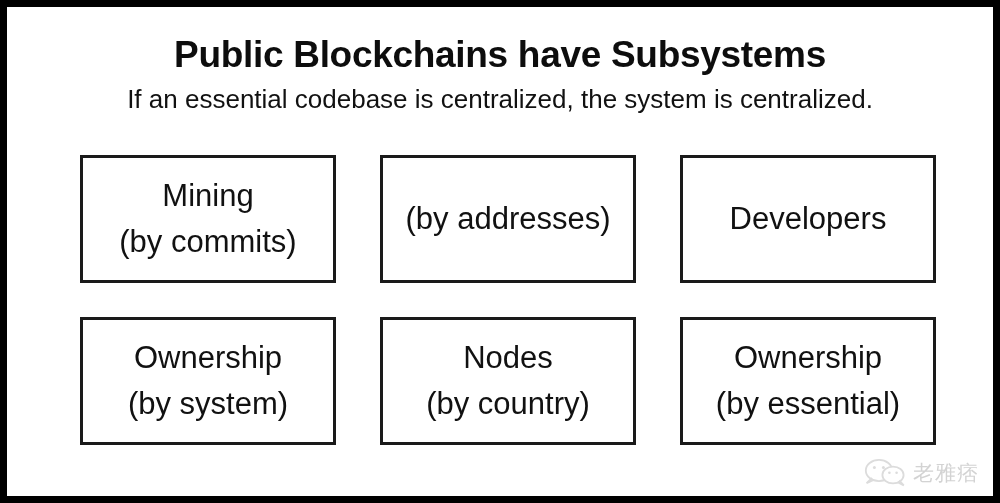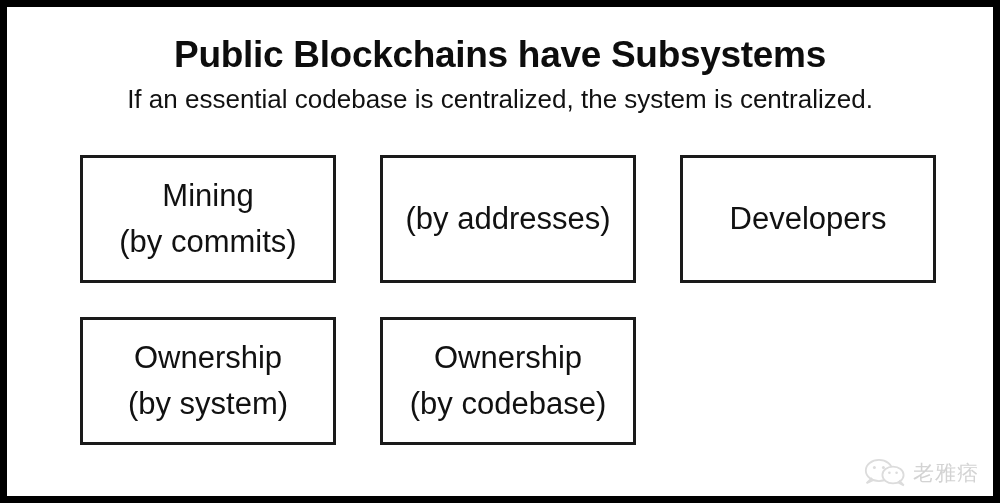--- a/index.html
+++ b/index.html
@@ -127,24 +127,28 @@
 
       <div class="box">
         <span class="box-title">Developers</span>
       </div>
 
       <div class="box">
         <span class="box-title">Ownership</span>
         <span class="box-sub">(by system)</span>
       </div>
 
+      <div class="box">
+        <span class="box-title">Nodes</span>
+        <span class="box-sub">(by country)</span>
+      </div>
 
       <div class="box">
         <span class="box-title">Ownership</span>
-        <span class="box-sub">(by codebase)</span>
+        <span class="box-sub">(by essential)</span>
       </div>
 
     </div>
 
     <div id="watermark">
       <svg id="wechat-icon" width="42" height="30" viewBox="0 0 42 30">
         <ellipse cx="15" cy="12.5" rx="13.2" ry="10.6" fill="none" stroke="#dcdcdc" stroke-width="1.8"></ellipse>
         <path d="M7.2 20.6 L2.6 25.2 L8.6 22.4 Z" fill="none" stroke="#dcdcdc" stroke-width="1.8"></path>
         <circle cx="10.4" cy="9.6" r="1.5" fill="#dcdcdc"></circle>
         <circle cx="19.4" cy="9.6" r="1.5" fill="#dcdcdc"></circle>

